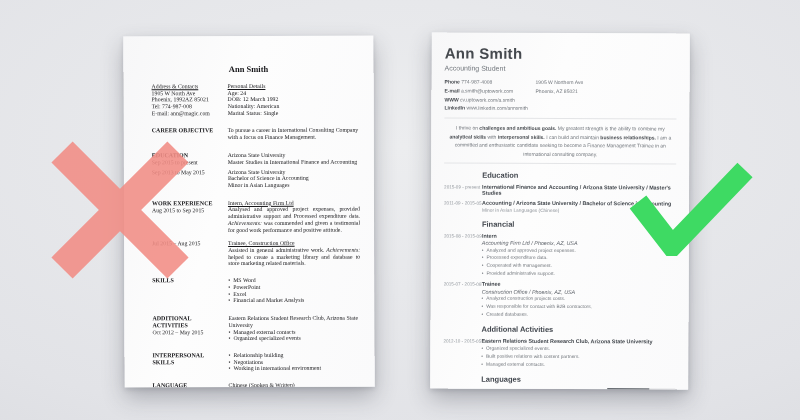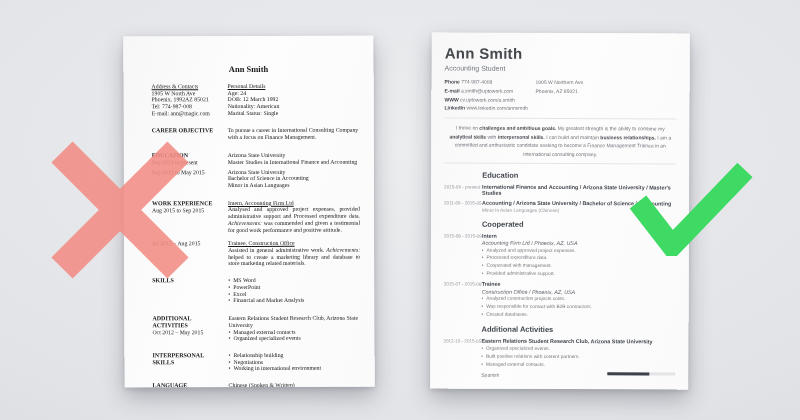--- a/index.html
+++ b/index.html
@@ -252,21 +252,21 @@
 
       <div class="rp-entry">
         <div class="rp-date">2011-09 - 2015-05</div>
         <div class="rp-body">
           <div class="rp-entry-title">Accounting / Arizona State University / Bachelor of Science in Accounting</div>
           <div class="rp-sub">Minor in Asian Languages (Chinese)</div>
         </div>
       </div>
     </div>
 
-  <h2 class="rp-heading">Cooperated</h2>
+  <h2 class="rp-heading">Financial</h2>
   <div>
 
       <div class="rp-entry">
         <div class="rp-date">2015-08 - 2015-09</div>
         <div class="rp-body">
           <div class="rp-entry-title">Intern</div>
           <div class="rp-company">Accounting Firm Ltd / Phoenix, AZ, USA</div>
           <div>
 
           <div class="rp-bullet">Analyzed and approved project expenses.</div>
@@ -299,20 +299,21 @@
       <div class="rp-entry-title">Eastern Relations Student Research Club, Arizona State University</div>
       <div>
 
       <div class="rp-bullet">Organized specialized events.</div>
           <div class="rp-bullet">Built positive relations with content partners.</div>
           <div class="rp-bullet">Managed external contacts.</div>
         </div>
     </div>
   </div>
 
+  <h2 class="rp-heading">Languages</h2>
   <div class="rp-langs">
 
       <div class="rp-lang">
         <span class="rp-lang-name">Spanish</span>
         <span class="rp-lang-bar-wrap">
           <span class="rp-lang-track">
             <span class="rp-lang-fill" style="width: 62%;"></span>
           </span>
 
         </span>

